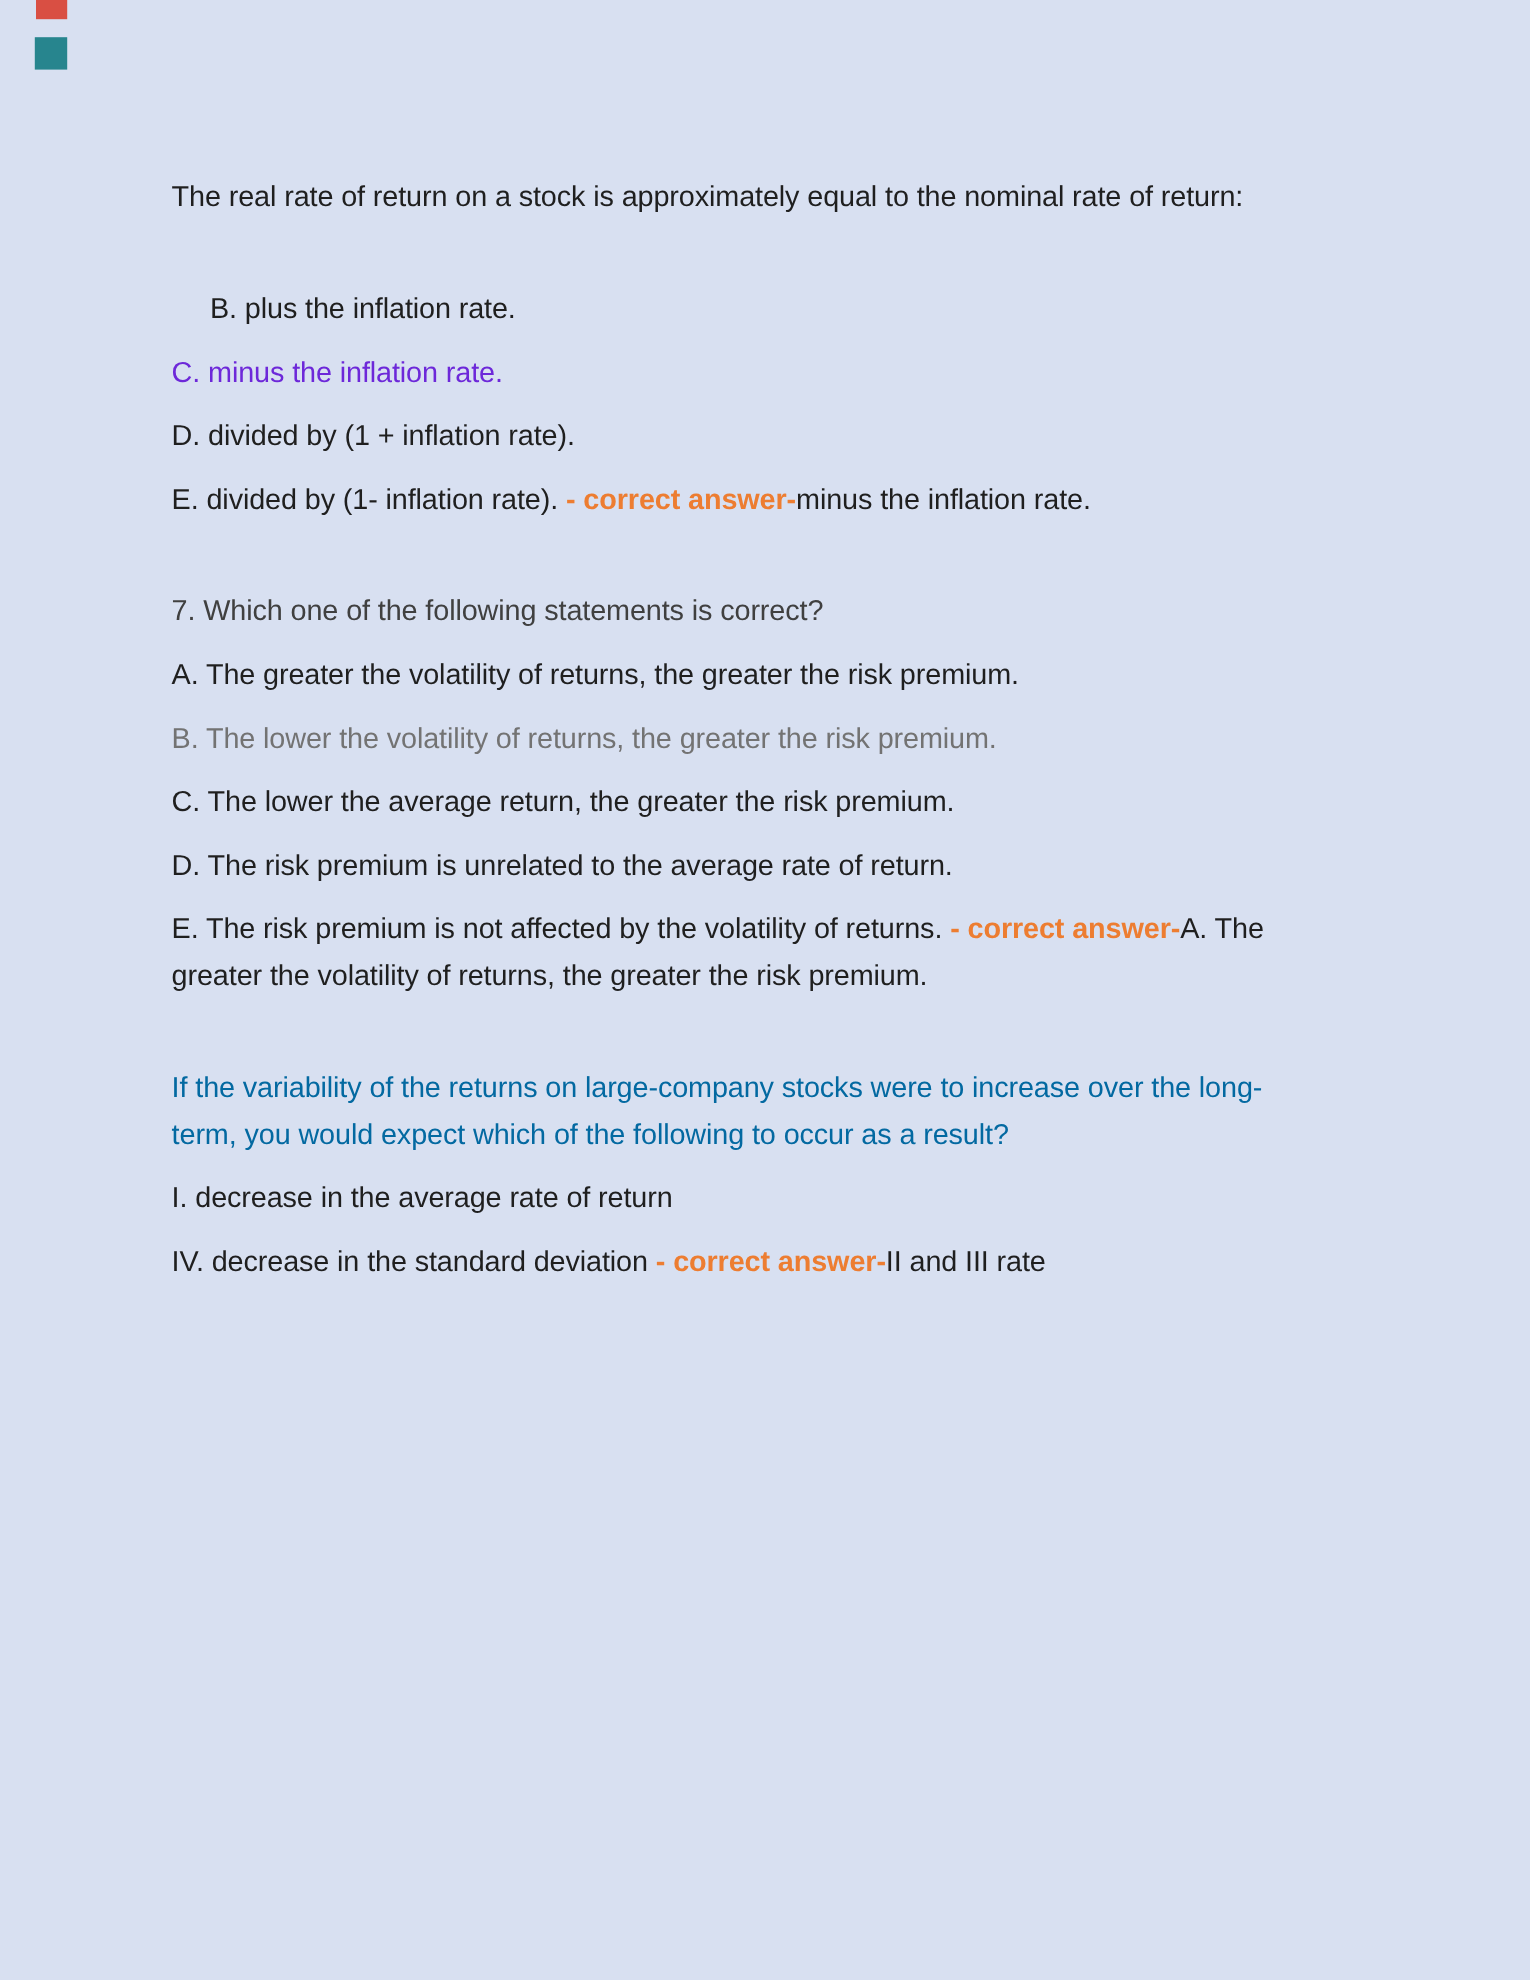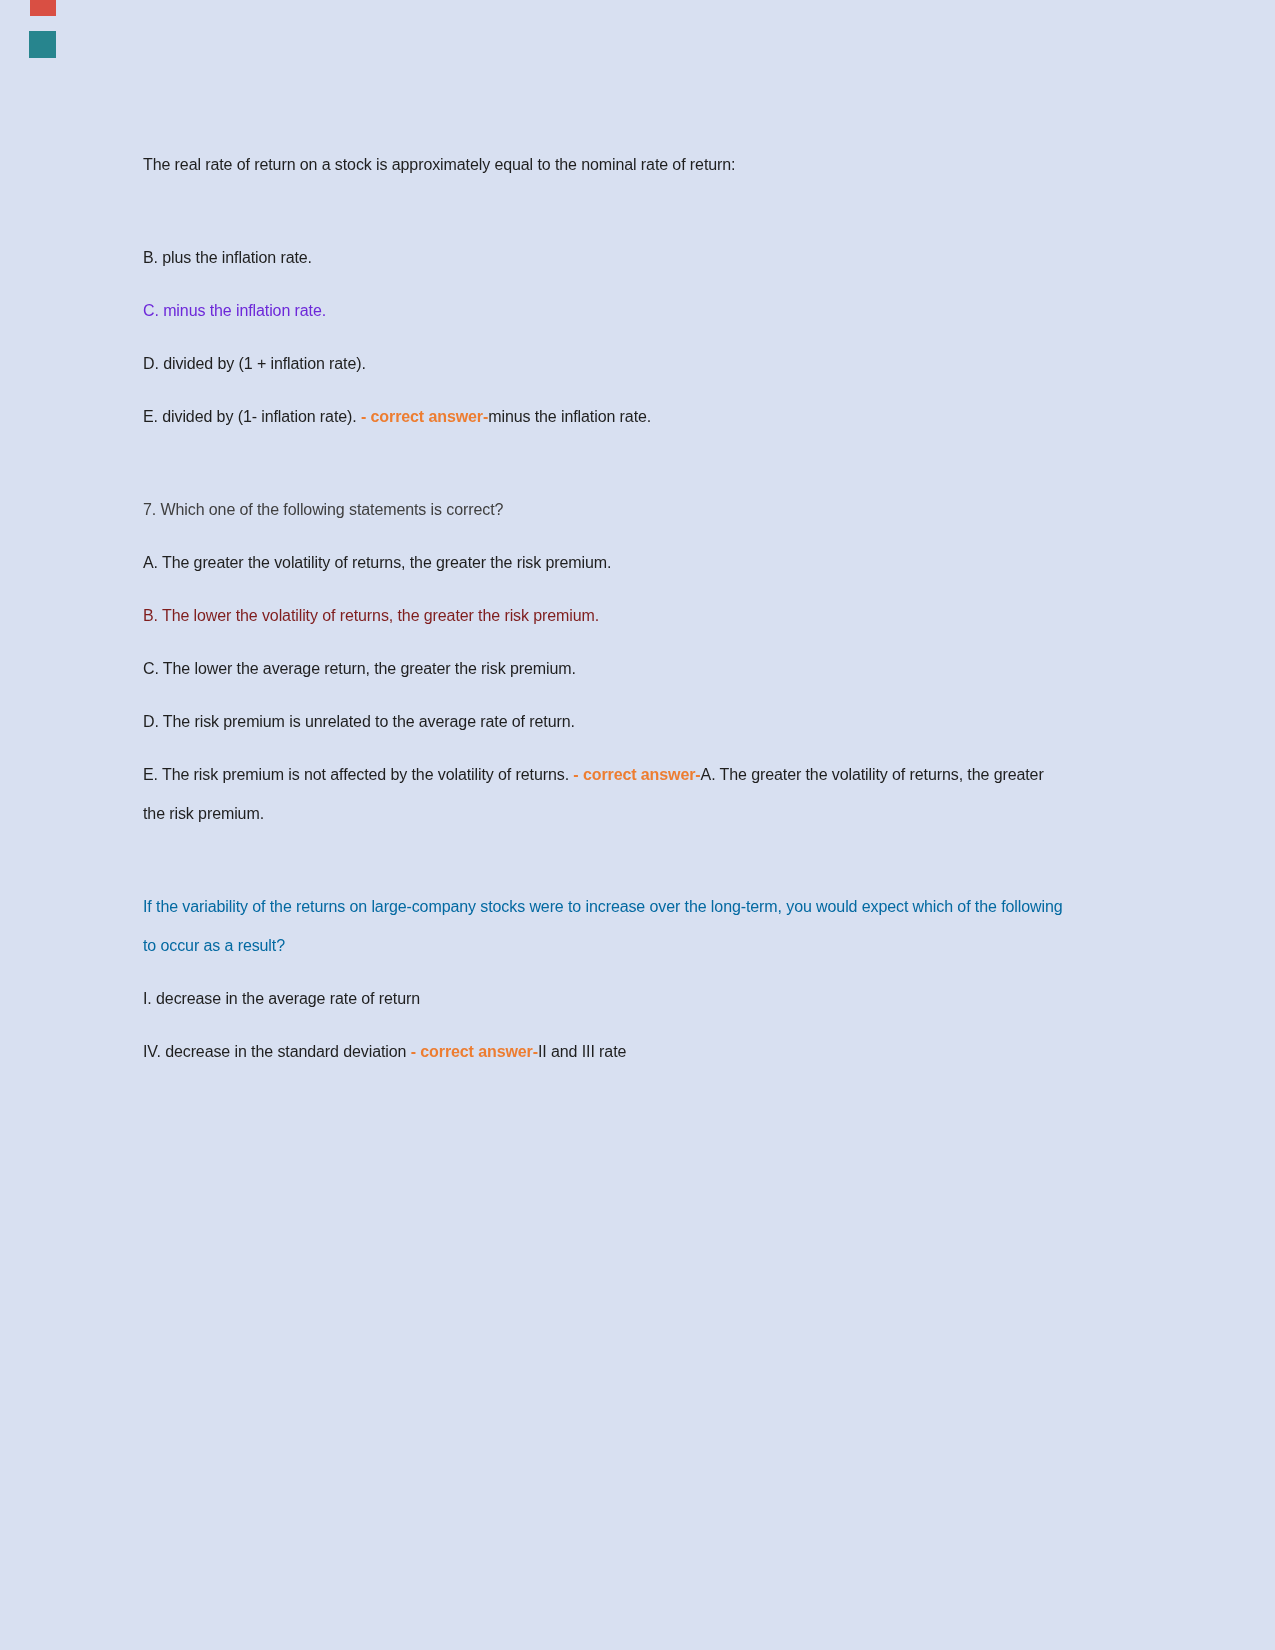--- a/index.html
+++ b/index.html
@@ -28,21 +28,21 @@
     width: 27px;
     height: 27px;
   }
   .doc {
     position: absolute;
     left: 143px;
     top: 145px;
     width: 922px;
   }
   .para {
-    font-size: 16px;
+    font-size: 24px;
     line-height: 39px;
     color: #1f1f1f;
     margin: 0 0 14px 0;
     letter-spacing: -0.1px;
   }
   .answer {
     color: #ed7d31;
     font-weight: bold;
   }
   .spacer {
@@ -52,28 +52,28 @@
 </head>
 <body style="background: rgb(216, 224, 241);">
 
 <div class="corner-mark-red" style="background: rgb(217, 79, 67);"></div>
 
 <div class="corner-mark-teal" style="background: rgb(39, 133, 142);"></div>
 
 <div class="doc" id="doc">
     <p class="para" style="color: rgb(31, 31, 31);"><span>The real rate of return on a stock is approximately equal to the nominal rate of return:</span></p>
     <div class="spacer"></div>
-    <p class="para" style="color: rgb(31, 31, 31);"><span>B. plus the inflation rate.</span></p>
+    <p class="para" style="color: rgb(31, 31, 31); margin-left: 32px;"><span>B. plus the inflation rate.</span></p>
     <p class="para" style="color: #6d28d9;"><span>C. minus the inflation rate.</span></p>
     <p class="para" style="color: rgb(31, 31, 31);"><span>D. divided by (1 + inflation rate).</span></p>
     <p class="para" style="color: rgb(31, 31, 31);"><span>E. divided by (1- inflation rate). </span><span class="answer" style="color: rgb(237, 125, 49);">- correct answer-</span><span>minus the inflation rate.</span></p>
     <div class="spacer"></div>
     <p class="para" style="color: #404040;"><span>7. Which one of the following statements is correct?</span></p>
     <p class="para" style="color: rgb(31, 31, 31);"><span>A. The greater the volatility of returns, the greater the risk premium.</span></p>
-    <p class="para" style="color: #7f1d1d;"><span>B. The lower the volatility of returns, the greater the risk premium.</span></p>
+    <p class="para" style="color: #737373;"><span>B. The lower the volatility of returns, the greater the risk premium.</span></p>
     <p class="para" style="color: rgb(31, 31, 31);"><span>C. The lower the average return, the greater the risk premium.</span></p>
     <p class="para" style="color: rgb(31, 31, 31);"><span>D. The risk premium is unrelated to the average rate of return.</span></p>
     <p class="para" style="color: rgb(31, 31, 31);"><span>E. The risk premium is not affected by the volatility of returns. </span><span class="answer" style="color: rgb(237, 125, 49);">- correct answer-</span><span>A. The greater the volatility of returns, the greater the risk premium.</span></p>
     <div class="spacer"></div>
     <p class="para" style="color: #0369a1;"><span>If the variability of the returns on large-company stocks were to increase over the long-term, you would expect which of the following to occur as a result?</span></p>
     <p class="para" style="color: rgb(31, 31, 31);"><span>I. decrease in the average rate of return</span></p>
     <p class="para" style="color: rgb(31, 31, 31);"><span>IV. decrease in the standard deviation </span><span class="answer" style="color: rgb(237, 125, 49);">- correct answer-</span><span>II and III rate</span></p>
   </div>
 
 </body></html>

